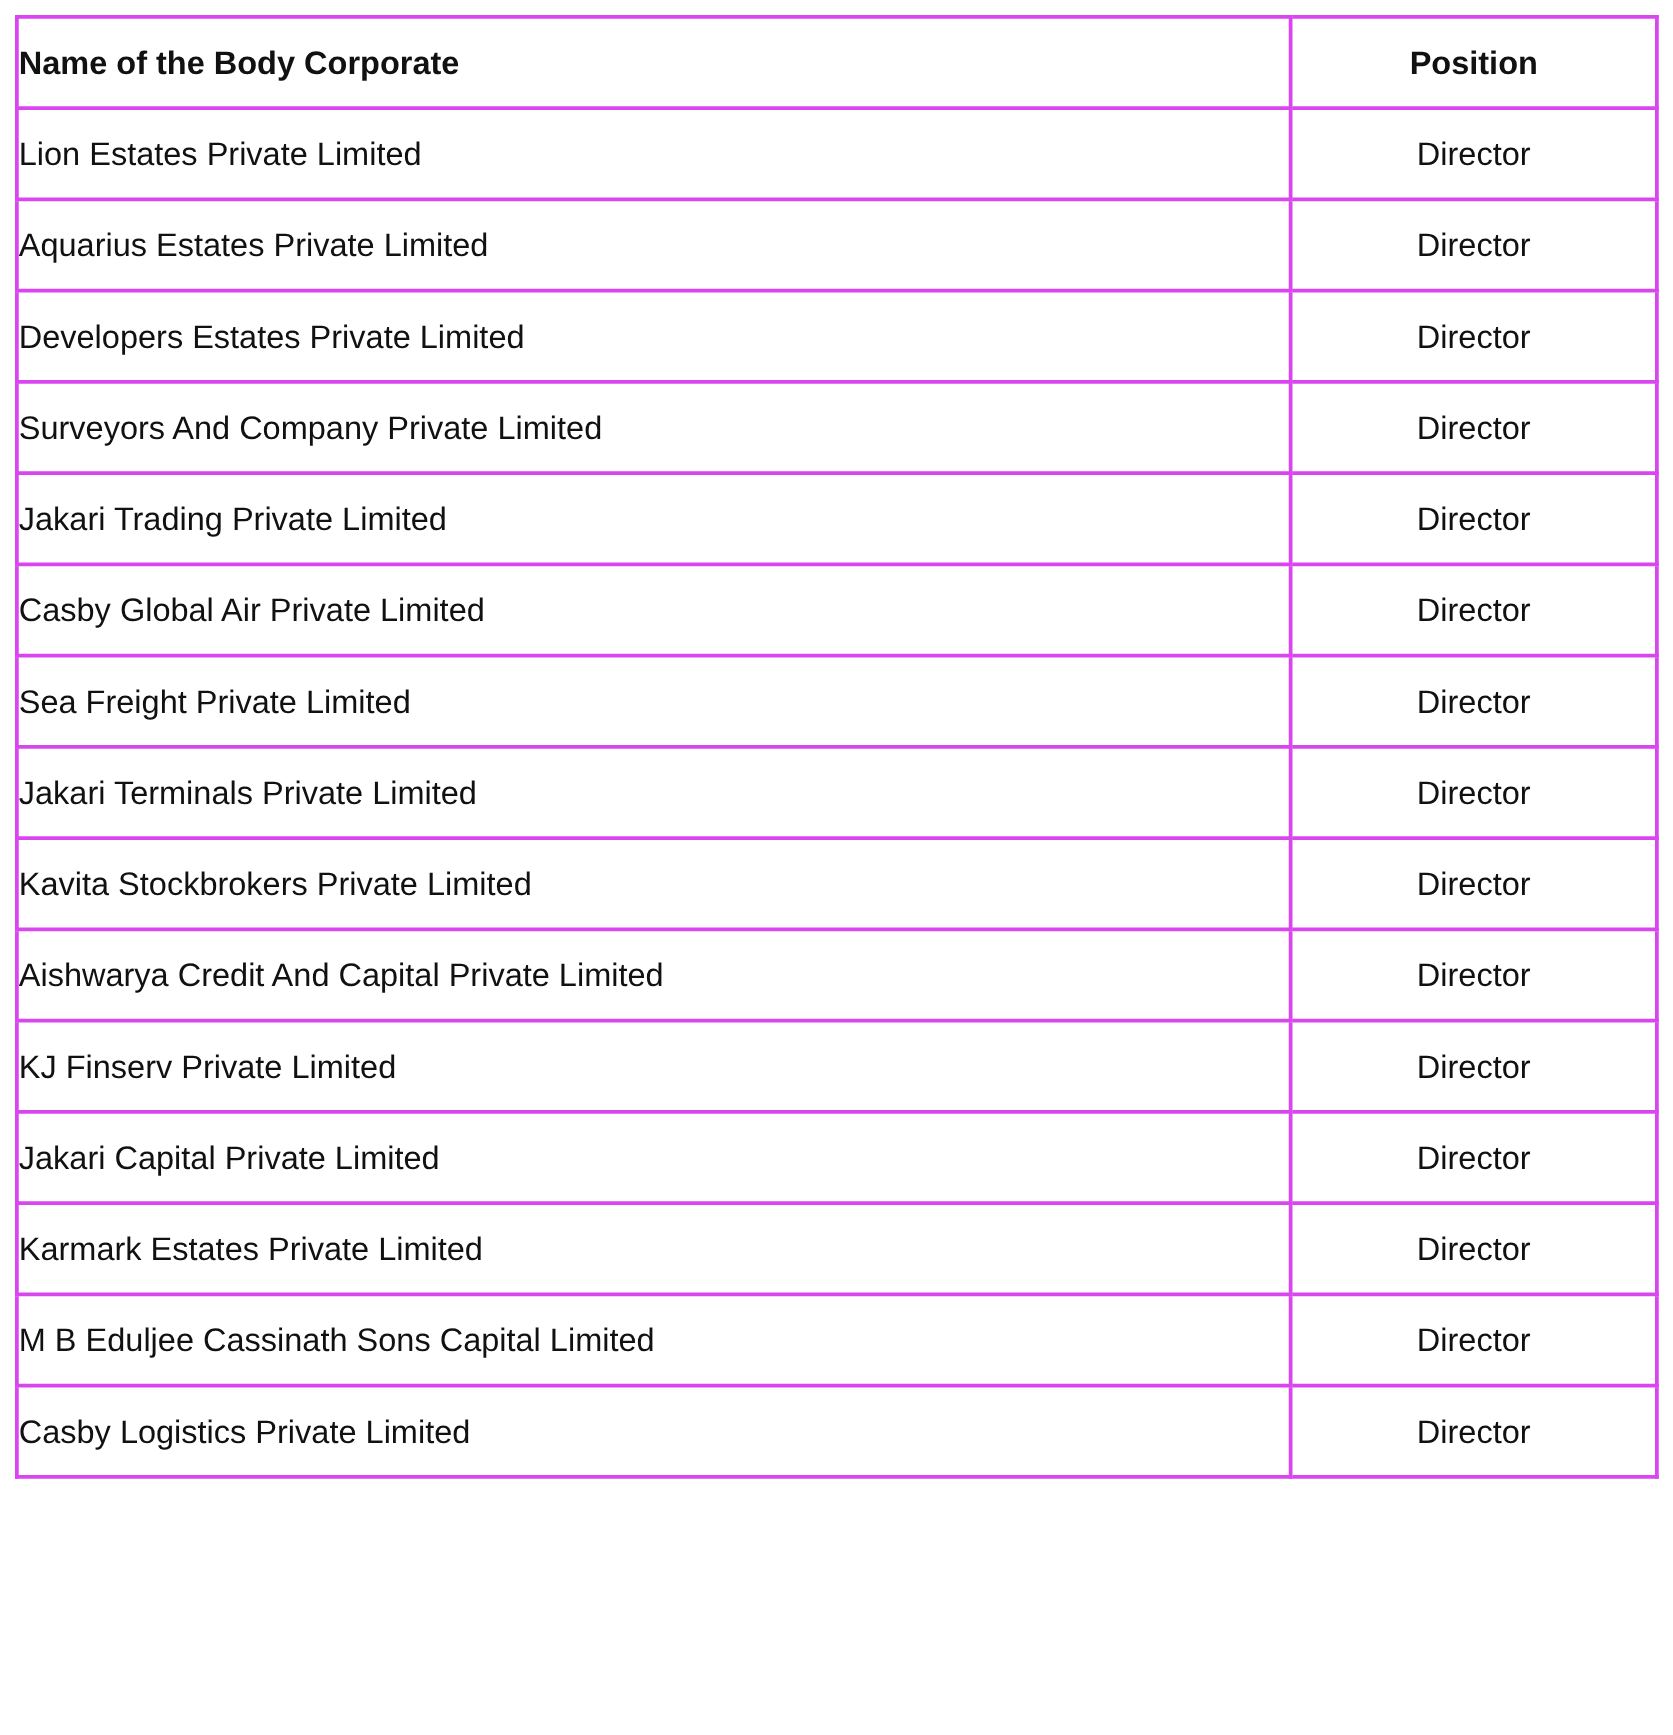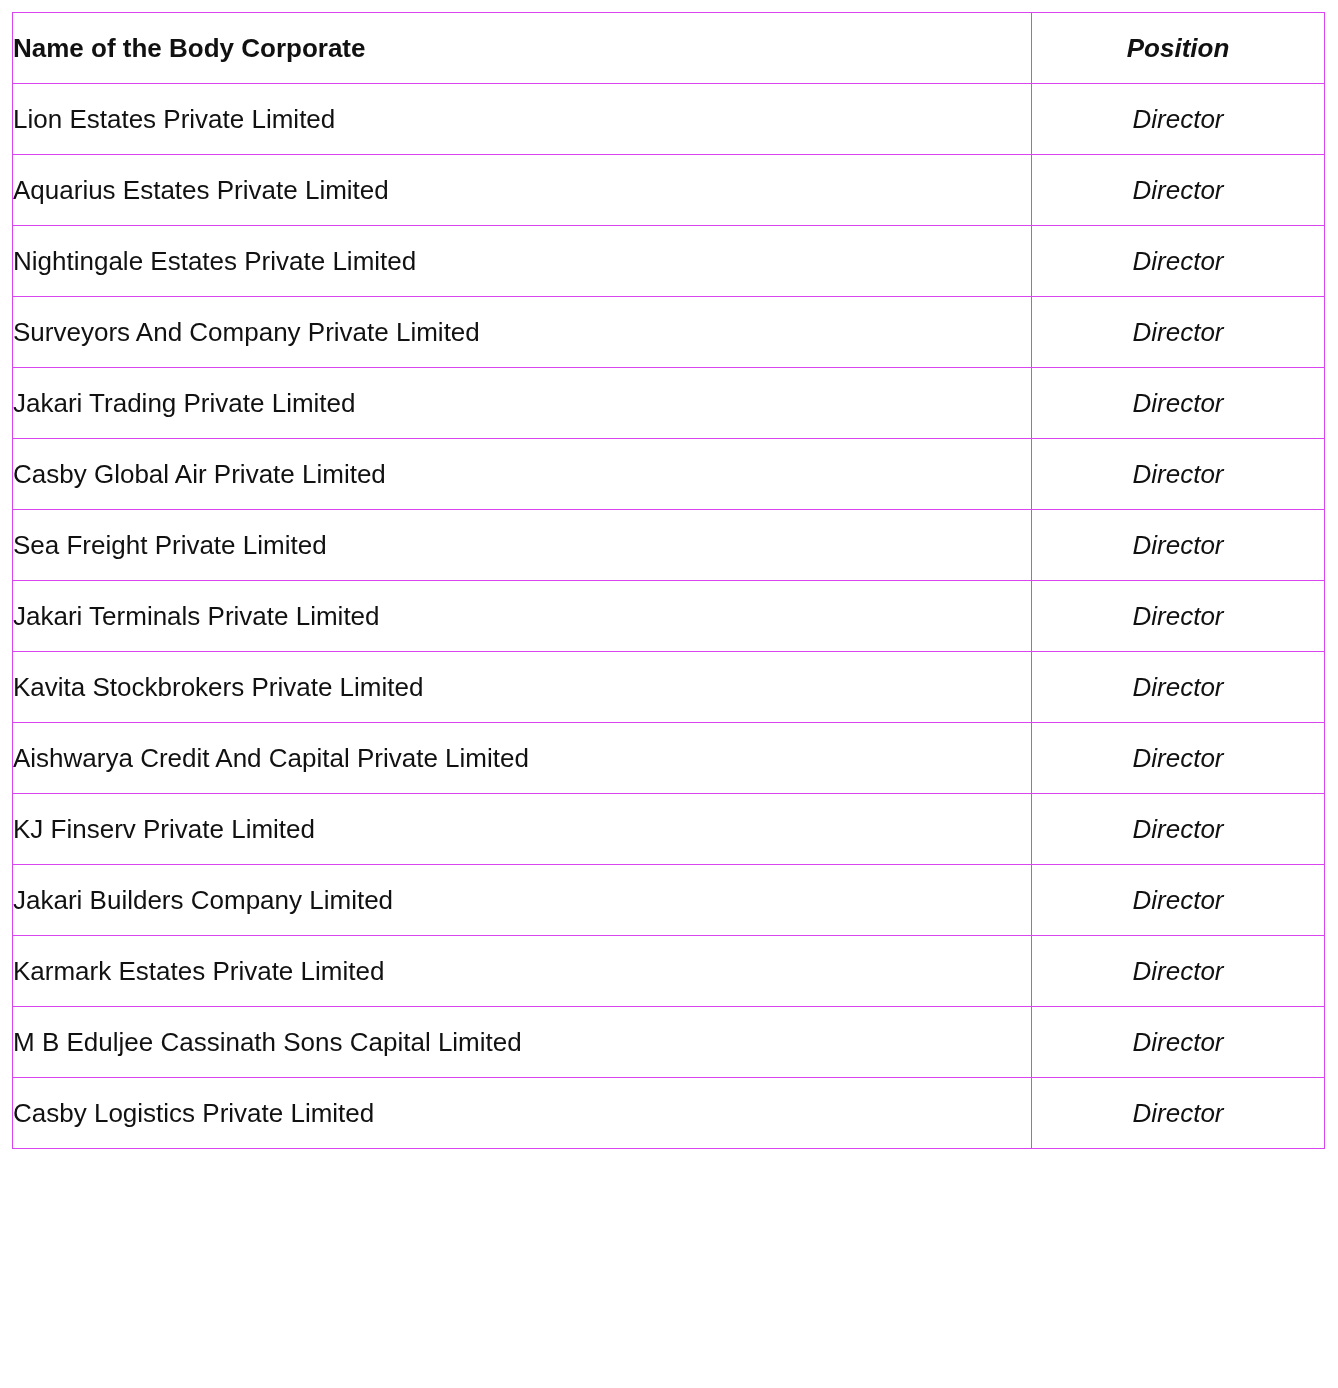--- a/index.html
+++ b/index.html
@@ -16,39 +16,38 @@
     left: 12px;
     top: 12px;
   }
   table.corp-table {
     border-collapse: collapse;
     table-layout: fixed;
     width: 1312px;
   }
   table.corp-table th,
   table.corp-table td {
-    border: 1px solid #d946ef;
+    border: 3px solid #d946ef;
     font-size: 26px;
     height: 70px;
     padding: 0;
     background: #ffffff;
     vertical-align: middle;
     white-space: nowrap;
     overflow: hidden;
   }
   table.corp-table col.col-name   { width: 1019px; }
   table.corp-table col.col-pos    { width: 293px; }
   th.name-header, td.name-cell {
     text-align: left;
     padding-left: 17px;
     padding-right: 10px;
   }
   th.pos-header, td.pos-cell {
     text-align: center;
-    font-style: italic;
   }
   th.name-header, th.pos-header {
     font-weight: 700;
     font-size: 27px;
   }
 </style>
 </head>
 <body>
 
 <div class="table-wrap">
@@ -66,21 +65,21 @@
     <tbody>
         <tr>
           <td class="name-cell">Lion Estates Private Limited</td>
           <td class="pos-cell">Director</td>
         </tr>
         <tr>
           <td class="name-cell">Aquarius Estates Private Limited</td>
           <td class="pos-cell">Director</td>
         </tr>
         <tr>
-          <td class="name-cell">Nightingale Estates Private Limited</td>
+          <td class="name-cell">Developers Estates Private Limited</td>
           <td class="pos-cell">Director</td>
         </tr>
         <tr>
           <td class="name-cell">Surveyors And Company Private Limited</td>
           <td class="pos-cell">Director</td>
         </tr>
         <tr>
           <td class="name-cell">Jakari Trading Private Limited</td>
           <td class="pos-cell">Director</td>
         </tr>
@@ -102,21 +101,21 @@
         </tr>
         <tr>
           <td class="name-cell">Aishwarya Credit And Capital Private Limited</td>
           <td class="pos-cell">Director</td>
         </tr>
         <tr>
           <td class="name-cell">KJ Finserv Private Limited</td>
           <td class="pos-cell">Director</td>
         </tr>
         <tr>
-          <td class="name-cell">Jakari Builders Company Limited</td>
+          <td class="name-cell">Jakari Capital Private Limited</td>
           <td class="pos-cell">Director</td>
         </tr>
         <tr>
           <td class="name-cell">Karmark Estates Private Limited</td>
           <td class="pos-cell">Director</td>
         </tr>
         <tr>
           <td class="name-cell">M B Eduljee Cassinath Sons Capital Limited</td>
           <td class="pos-cell">Director</td>
         </tr>

